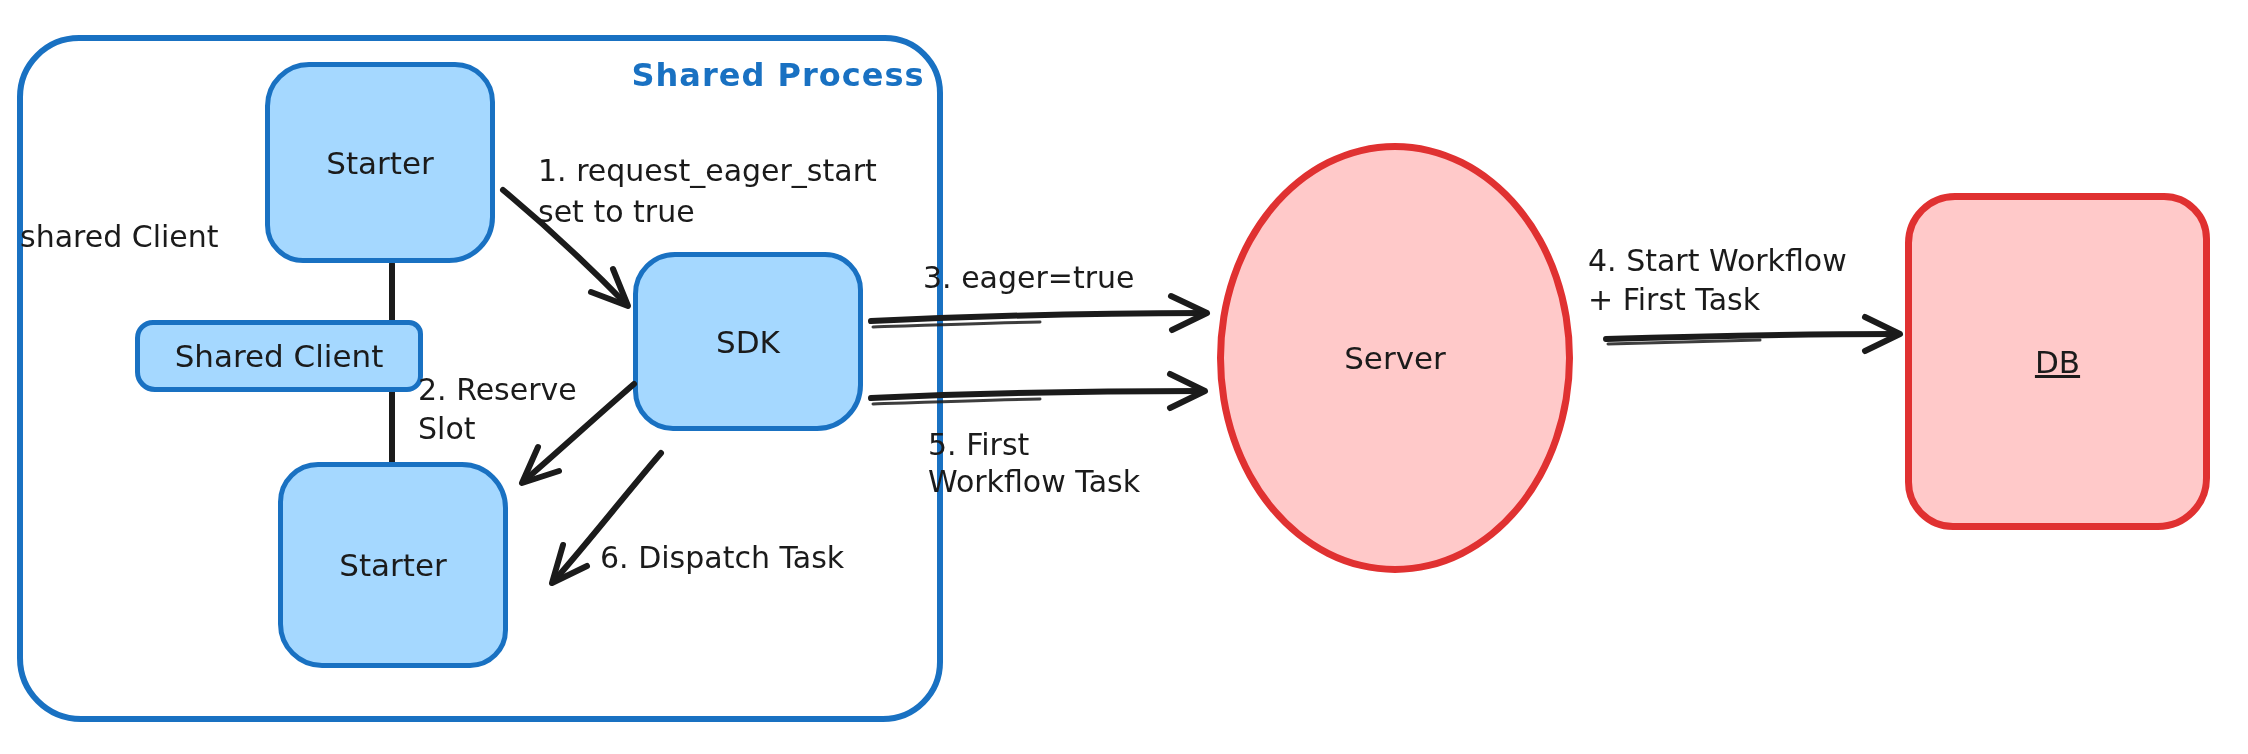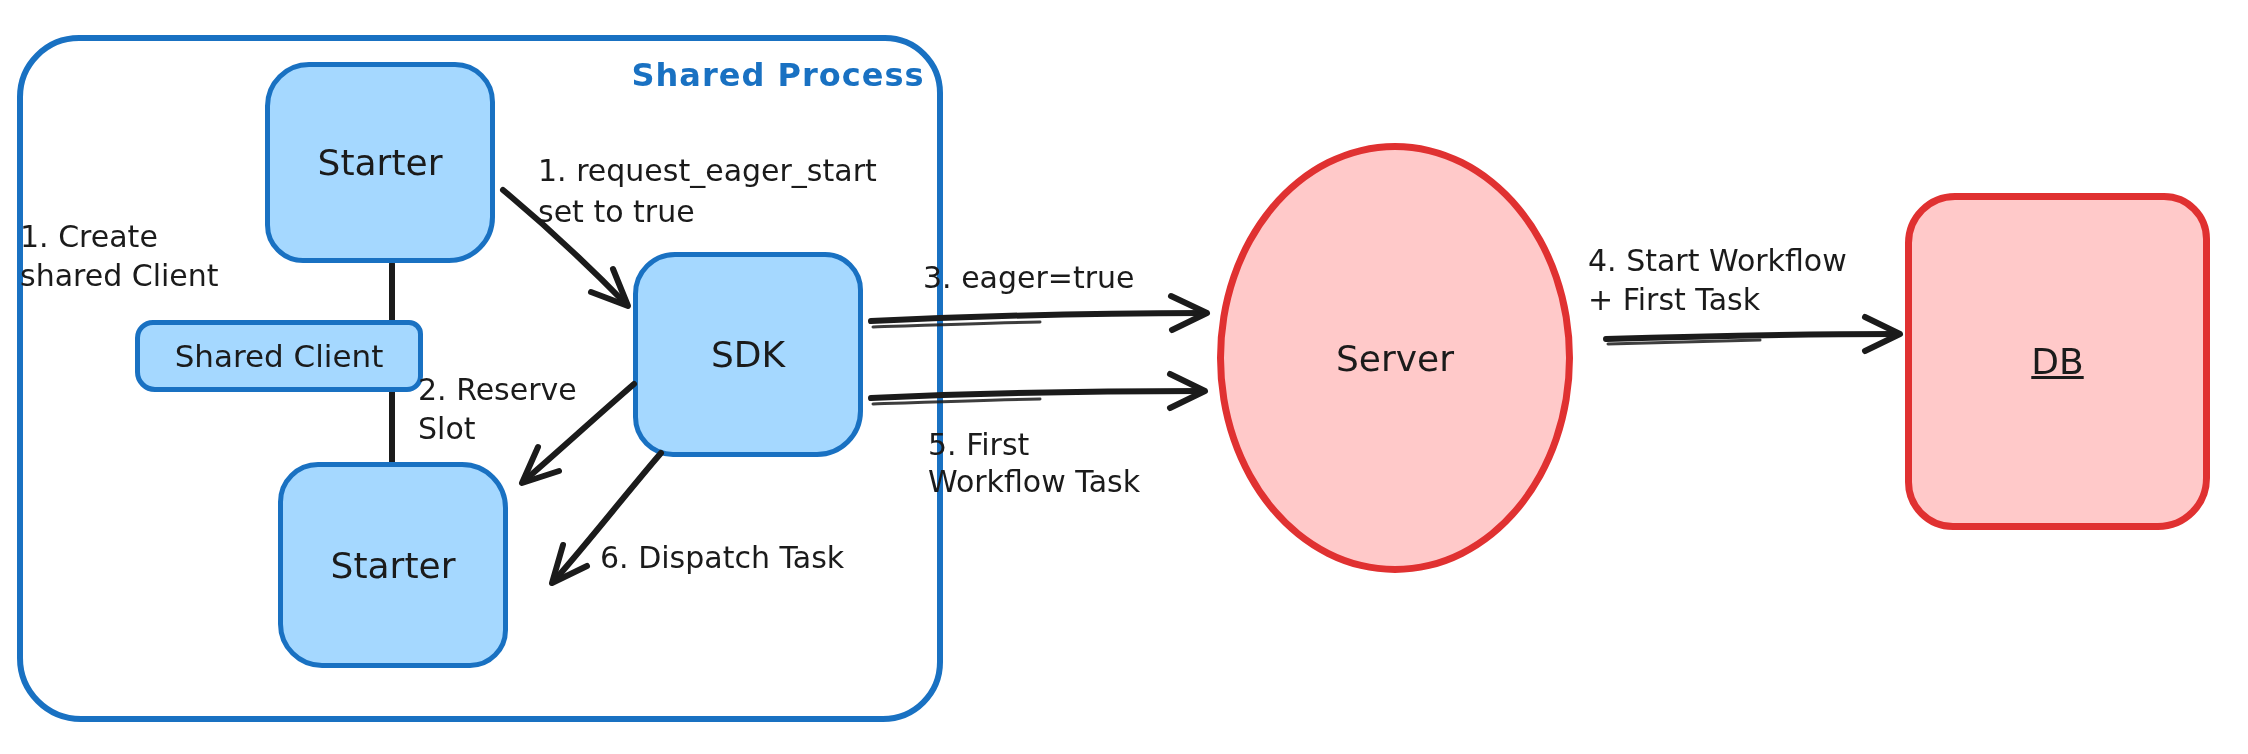--- a/index.html
+++ b/index.html
@@ -46,31 +46,31 @@
     color: var(--blue-stroke);
     letter-spacing: 1px;
   }
   .node {
     position: absolute;
     display: flex;
     align-items: center;
     justify-content: center;
     border: 5px solid var(--blue-stroke);
     background: var(--blue-fill);
-    font-size: 36px;
+    font-size: 31px;
     color: var(--ink);
   }
   .node.red {
     border: 7px solid var(--red-stroke);
     background: var(--red-fill);
   }
   .node-starter { left: 265px; top: 62px;  width: 230px; height: 201px; border-radius: 44px 40px 46px 38px; }
   .node-shared-client { left: 135px; top: 320px; width: 288px; height: 72px; border-radius: 18px 14px 16px 20px; font-size: 31px; }
   .node-worker  { left: 278px; top: 462px; width: 230px; height: 206px; border-radius: 40px 46px 38px 44px; }
-  .node-sdk     { left: 633px; top: 252px; width: 230px; height: 205px; border-radius: 42px 38px 46px 40px; }
+  .node-sdk     { left: 633px; top: 252px; width: 230px; height: 179px; border-radius: 42px 38px 46px 40px; }
   .node-server  { left: 1217px; top: 143px; width: 356px; height: 430px; border-radius: 50%; }
   .node-db      { left: 1905px; top: 193px; width: 305px; height: 337px; border-radius: 50px 46px 52px 48px; text-decoration: underline; }
   .anno {
     position: absolute;
     font-size: 30px;
     line-height: 39px;
     color: var(--ink);
     white-space: nowrap;
   }
   .anno-create   { left: 20px;   top: 217px; width: 265px; }
@@ -156,21 +156,20 @@
     </g>
 
     <g>
       <path class="shaft" d="M 1606 339 C 1700 336, 1800 334, 1898 334"></path>
       <path class="overdraw" d="M 1608 344 C 1660 343, 1710 341, 1760 340"></path>
       <path class="head" d="M 1865 351 L 1900 334 L 1865 317"></path>
     </g>
   </svg>
 
   <div class="anno anno-create">
-    <div>1. Create</div>
     <div>shared Client</div>
   </div>
   <div class="anno anno-request">
     <div>1. request_eager_start</div>
     <div>set to true</div>
   </div>
   <div class="anno anno-reserve">
     <div>2. Reserve</div>
     <div>Slot</div>
   </div>

